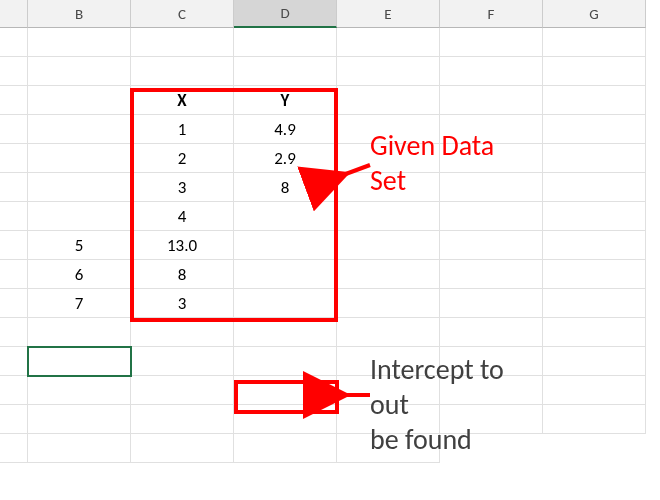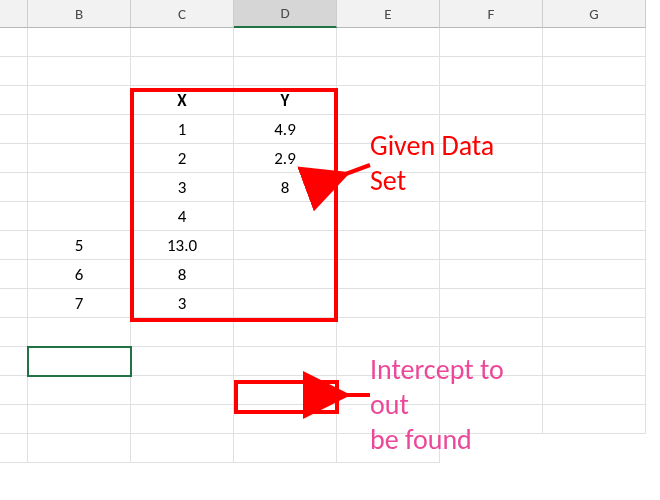--- a/index.html
+++ b/index.html
@@ -72,21 +72,21 @@
     top: 128px;
     color: #ff0000;
     font-size: 28px;
     line-height: 1.25;
     font-family: Calibri, Arial, sans-serif;
   }
   .ann2 {
     position: absolute;
     left: 370px;
     top: 352px;
-    color: #ec4899;
+    color: #404040;
     font-size: 28px;
     line-height: 1.25;
     font-family: Calibri, Arial, sans-serif;
   }
   svg.arrows { position: absolute; top: 0; left: 0; width: 660px; height: 500px; }
 </style>
 </head>
 <body>
 
 <div class="grid">

